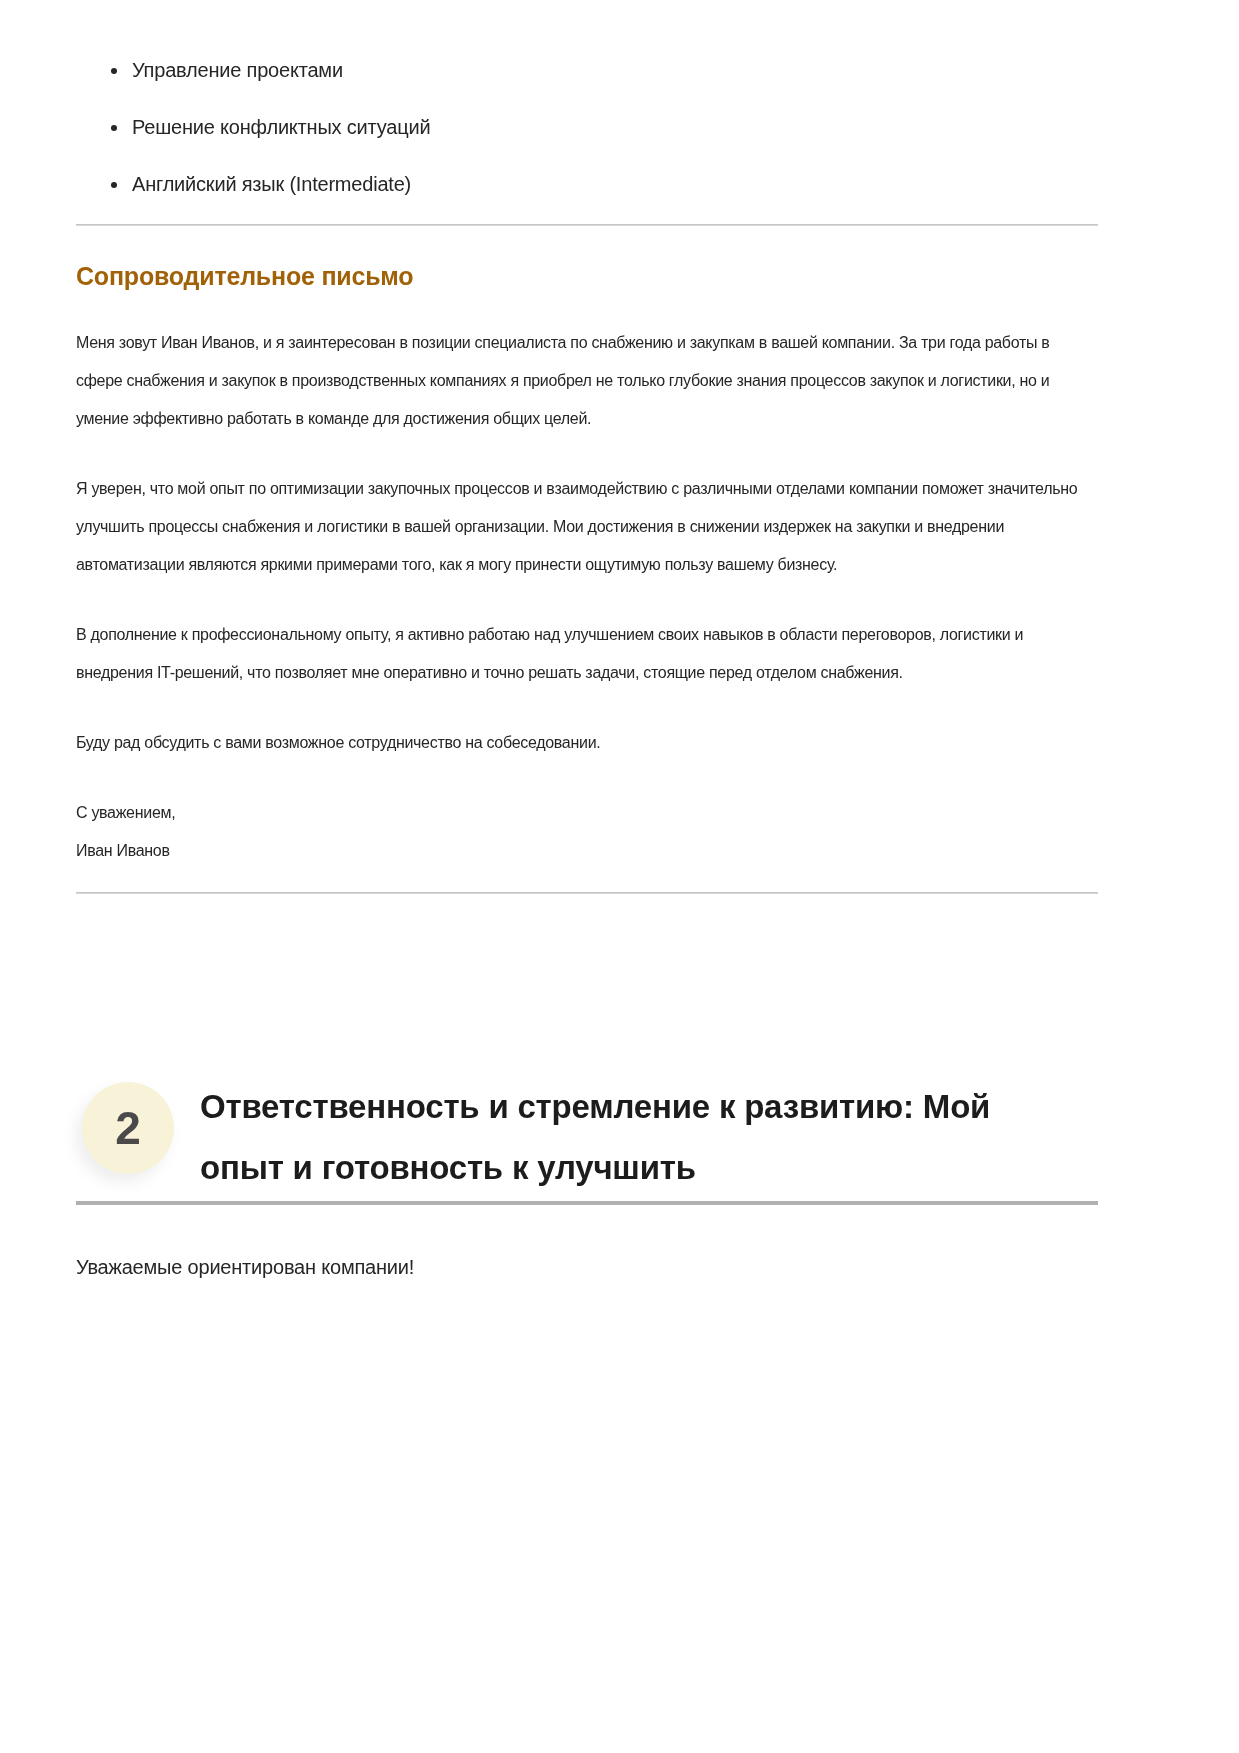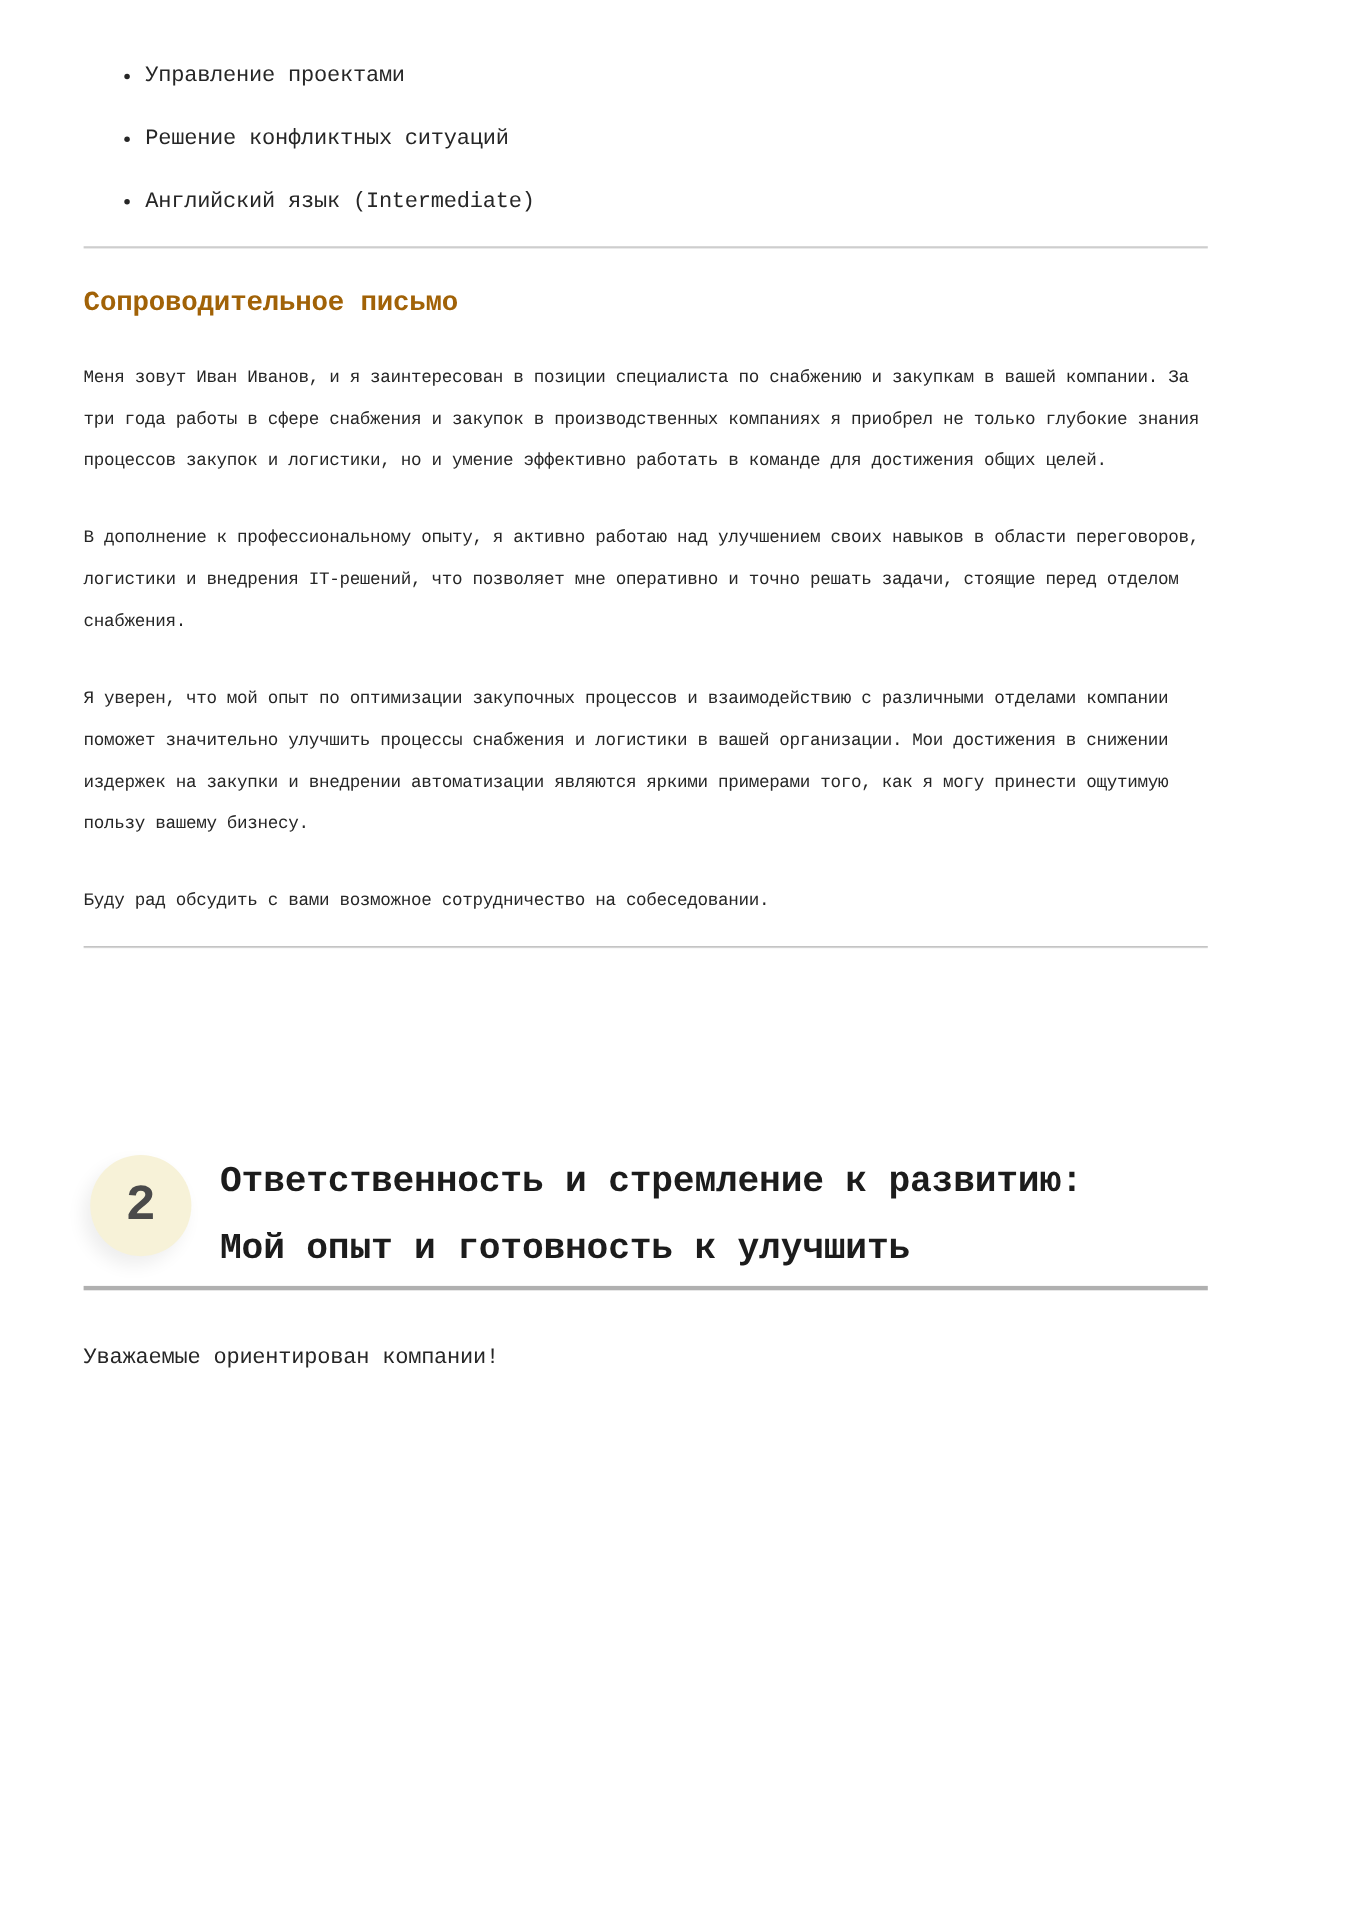--- a/index.html
+++ b/index.html
@@ -11,21 +11,20 @@
     width: 1239px;
     height: 1753px;
     overflow: hidden;
     font-family: "Liberation Sans", sans-serif;
     color: #262626;
   }
   .page {
     padding: 0 49px 0 76px;
     box-sizing: border-box;
     width: 1147px;
-    font-family: Liberation Mono, monospace;
   }
   
   ul.skills {
     margin: 56px 0 0 0;
     padding: 0 0 0 54px;
     list-style: disc;
   }
   ul.skills li {
     font-size: 20px;
     line-height: 28px;
@@ -113,24 +112,28 @@
     <li>Решение конфликтных ситуаций</li>
     <li>Английский язык (Intermediate)</li>
   </ul>
 
   <hr class="thin">
 
   <h3 class="letter-heading">Сопроводительное письмо</h3>
 
 
   <p class="body">Меня зовут Иван Иванов, и я заинтересован в позиции специалиста по снабжению и закупкам в вашей компании. За три года работы в сфере снабжения и закупок в производственных компаниях я приобрел не только глубокие знания процессов закупок и логистики, но и умение эффективно работать в команде для достижения общих целей.</p>
+  <p class="body">Я уверен, что мой опыт по оптимизации закупочных процессов и взаимодействию с различными отделами компании поможет значительно улучшить процессы снабжения и логистики в вашей организации. Мои достижения в снижении издержек на закупки и внедрении автоматизации являются яркими примерами того, как я могу принести ощутимую пользу вашему бизнесу.</p>
   <p class="body">В дополнение к профессиональному опыту, я активно работаю над улучшением своих навыков в области переговоров, логистики и внедрения IT-решений, что позволяет мне оперативно и точно решать задачи, стоящие перед отделом снабжения.</p>
-  <p class="body">Я уверен, что мой опыт по оптимизации закупочных процессов и взаимодействию с различными отделами компании поможет значительно улучшить процессы снабжения и логистики в вашей организации. Мои достижения в снижении издержек на закупки и внедрении автоматизации являются яркими примерами того, как я могу принести ощутимую пользу вашему бизнесу.</p>
   <p class="body">Буду рад обсудить с вами возможное сотрудничество на собеседовании.</p>
 
+  <p class="body signature">
+    <span>С уважением,</span><br>
+    <span>Иван Иванов</span>
+  </p>
 
   <hr class="thin" style="margin-top:22px;">
 
   <div class="section-header">
     <div class="badge">
       <span>2</span>
     </div>
     <h2 class="section-title">Ответственность и стремление к развитию: Мой опыт и готовность к улучшить</h2>
   </div>
 

